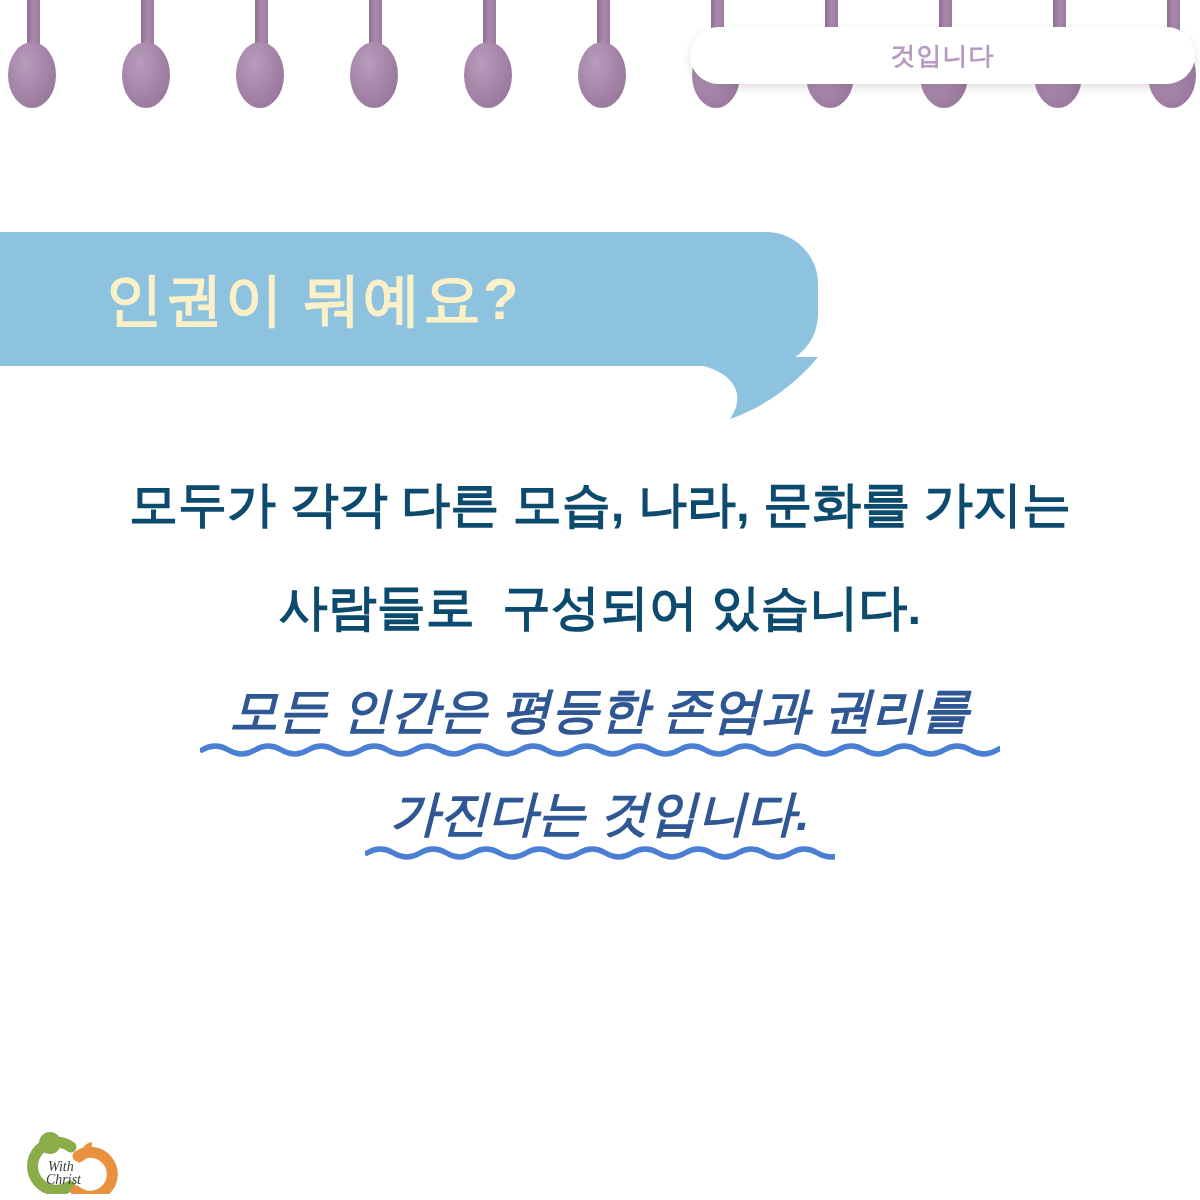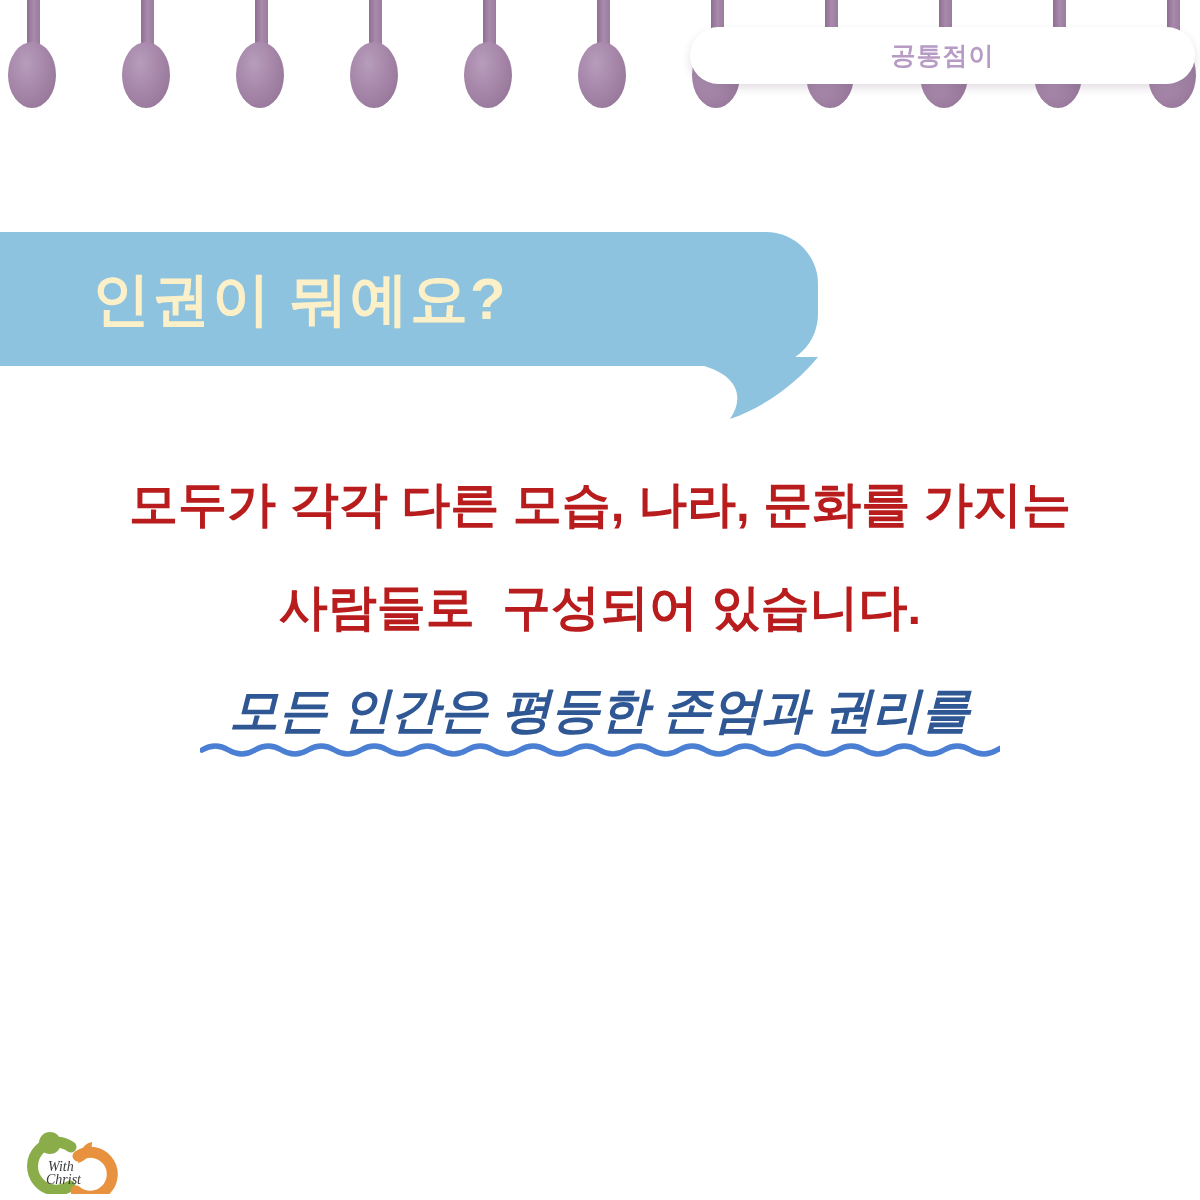--- a/index.html
+++ b/index.html
@@ -67,20 +67,21 @@
     z-index:2;
   }
   .bubble {
     position:absolute;
     left:0; top:0;
     width:818px; height:134px;
     background:#8ec3e0;
     border-radius:0 52px 52px 0;
     display:flex;
     align-items:center;
+    padding-left:13px;
   }
   .bubble .heading {
     margin-left:92px;
     font-size:58px;
     font-weight:bold;
     color:#fbf0c8;
     letter-spacing:2px;
     line-height:1;
   }
   .bubble-tail {
@@ -95,21 +96,21 @@
     left:0; top:480px;
     width:1200px;
     text-align:center;
     z-index:2;
   }
   .line {
     position:relative;
     display:block;
     font-size:49px;
     font-weight:bold;
-    color:#b91c1c;
+    color:#0c4a6e;
     line-height:1;
     margin-bottom:54px;
     white-space:pre;
   }
   .line.accent { color:#2f5794;font-style:italic; }
   .wave-under {
     position:absolute;
     left:50%;
     transform:translateX(-50%);
     bottom:-24px;
@@ -168,37 +169,40 @@
       <div class="stem"></div>
       <div class="bead"></div>
     </div>
     <div class="ring" style="left: 1148px;">
       <div class="stem"></div>
       <div class="bead"></div>
     </div>
   </div>
 
 <div class="title-pill">
-  <span class="label">공통점이</span>
+  <span class="label">것입니다</span>
 </div>
 
 <div class="bubble-wrap">
   <div class="bubble">
     <span class="heading">인권이 뭐예요?</span>
   </div>
   <svg class="bubble-tail" viewBox="0 0 120 65">
     <path d="M0,0 L118,0 C100,22 70,48 30,62 C44,42 40,18 0,8 Z" fill="#8ec3e0"></path>
   </svg>
 </div>
 
 <div class="body-copy">
     <span class="line">모두가 각각 다른 모습, 나라, 문화를 가지는</span>
     <span class="line">사람들로  구성되어 있습니다.</span>
     <span class="line accent">모든 인간은 평등한 존엄과 권리를<svg class="wave-under" width="800" height="18" viewBox="0 0 800 18">
         <path d="M2,9 q13.25,-8 26.5,0 q13.25,8 26.5,0 q13.25,-8 26.5,0 q13.25,8 26.5,0 q13.25,-8 26.5,0 q13.25,8 26.5,0 q13.25,-8 26.5,0 q13.25,8 26.5,0 q13.25,-8 26.5,0 q13.25,8 26.5,0 q13.25,-8 26.5,0 q13.25,8 26.5,0 q13.25,-8 26.5,0 q13.25,8 26.5,0 q13.25,-8 26.5,0 q13.25,8 26.5,0 q13.25,-8 26.5,0 q13.25,8 26.5,0 q13.25,-8 26.5,0 q13.25,8 26.5,0 q13.25,-8 26.5,0 q13.25,8 26.5,0 q13.25,-8 26.5,0 q13.25,8 26.5,0 q13.25,-8 26.5,0 q13.25,8 26.5,0 q13.25,-8 26.5,0 q13.25,8 26.5,0 q13.25,-8 26.5,0 q13.25,8 26.5,0 q13.25,-8 26.5,0 q13.25,8 26.5,0" stroke="#4a7fd4" stroke-width="5.5" fill="none" stroke-linecap="round"></path>
+      </svg></span>
+    <span class="line accent">가진다는 것입니다.<svg class="wave-under" width="470" height="18" viewBox="0 0 470 18">
+        <path d="M2,9 q13.25,-8 26.5,0 q13.25,8 26.5,0 q13.25,-8 26.5,0 q13.25,8 26.5,0 q13.25,-8 26.5,0 q13.25,8 26.5,0 q13.25,-8 26.5,0 q13.25,8 26.5,0 q13.25,-8 26.5,0 q13.25,8 26.5,0 q13.25,-8 26.5,0 q13.25,8 26.5,0 q13.25,-8 26.5,0 q13.25,8 26.5,0 q13.25,-8 26.5,0 q13.25,8 26.5,0 q13.25,-8 26.5,0 q13.25,8 26.5,0" stroke="#4a7fd4" stroke-width="5.5" fill="none" stroke-linecap="round"></path>
       </svg></span>
   </div>
 
 <div class="logo">
   <svg viewBox="0 0 104 78" width="104" height="78">
     <circle cx="24" cy="27" r="11" fill="#8aad4a"></circle>
     <path d="M45,31 A24,24 0 1 0 44,70" stroke="#8aad4a" stroke-width="11" fill="none" stroke-linecap="round"></path>
     <path d="M66,26 C66,38 60,45 52,47 C54,34 58,27 66,26 Z" fill="#e8923f"></path>
     <path d="M52,40 A22,22 0 1 1 50,75" stroke="#e8923f" stroke-width="11" fill="none" stroke-linecap="round"></path>
     <text x="22" y="55" font-family="'Liberation Serif', serif" font-size="14" font-style="italic" fill="#3a3a3a">With</text>

